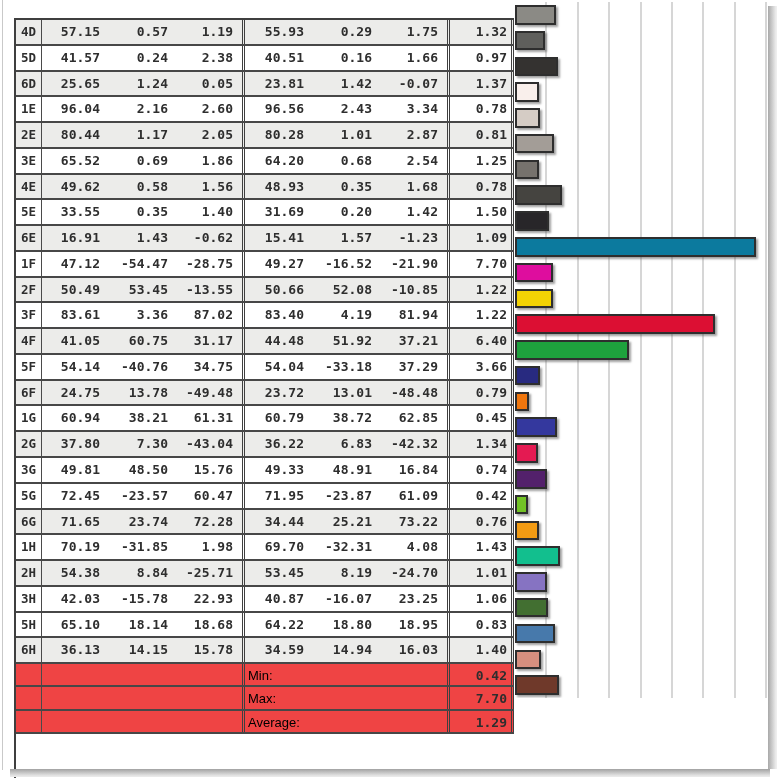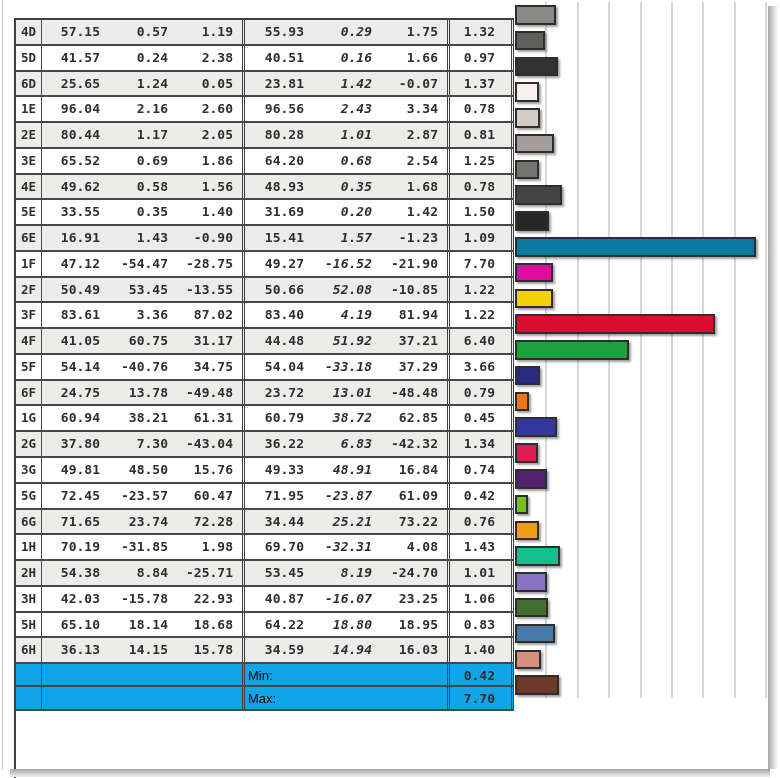--- a/index.html
+++ b/index.html
@@ -6,28 +6,28 @@
   .page{position:relative;width:780px;height:778px;background:#fff;overflow:hidden;
         font-family:"DejaVu Sans Mono",monospace;}
   .edge-line{position:absolute;left:2px;top:0;width:1px;height:770px;background:#c9c9c9;}
   
   .tbl{position:absolute;left:14px;top:18px;width:500px;height:766px;
        border-top:2px solid #3f3f3f;border-left:2px solid #3f3f3f;box-sizing:border-box;}
   .trow{display:flex;box-sizing:border-box;border-bottom:2px solid #474747;height:25.78px;}
   .trow.sum{height:23.33px;}
   .trow.even{background:#ececea;}
   .trow.odd{background:#ffffff;}
-  .trow.sum{background:#0ea5e9;}
+  .trow.sum{background:#ef4444;}
   .c{box-sizing:border-box;line-height:23px;font-size:13px;font-weight:bold;color:#2e2e2e;
      white-space:nowrap;overflow:hidden;}
   .c-label{width:26px;text-align:center;border-right:1px solid #4a4a4a;font-size:12.5px;}
   .c-num{text-align:right;padding-right:9px;}
   .w1{width:67px;} .w2{width:68px;} .w3{width:68px;border-right:3px double #3f3f3f;}
-  .w4{width:68px;} .w5{width:68px;font-style:italic;} .w6{width:69px;border-right:3px double #3f3f3f;}
-  .wde{width:64px;border-right:3px double #3f3f3f;text-align:right;padding-right:16px;}
+  .w4{width:68px;} .w5{width:68px;} .w6{width:69px;border-right:3px double #3f3f3f;}
+  .wde{width:64px;border-right:3px double #3f3f3f;text-align:right;padding-right:4px;}
   .g1blank{width:203px;border-right:3px double #3f3f3f;}
   .sumlab{width:205px;border-right:3px double #3f3f3f;font-family:"Liberation Sans",sans-serif;
           font-weight:normal;color:#000;text-align:left;padding-left:3px;font-size:13px;}
   
   .chart{position:absolute;left:515px;top:2px;width:253px;height:696px;background:#fff;}
   .gline{position:absolute;top:0;width:2px;height:696px;background:#d6d6d6;}
   .bar{position:absolute;left:0;height:19.5px;box-sizing:border-box;
        border:2px solid #2e2e2e;box-shadow:2px 2px 2px rgba(80,80,80,.55);}
   .sum-right{position:absolute;left:515px;top:698px;width:253px;height:70px;background:#fff;}
   
@@ -121,21 +121,21 @@
           <div class="c c-num w3">1.40</div>
           <div class="c c-num w4">31.69</div>
           <div class="c c-num w5">0.20</div>
           <div class="c c-num w6">1.42</div>
           <div class="c c-num wde">1.50</div>
         </div>
         <div class="trow even">
           <div class="c c-label">6E</div>
           <div class="c c-num w1">16.91</div>
           <div class="c c-num w2">1.43</div>
-          <div class="c c-num w3">-0.90</div>
+          <div class="c c-num w3">-0.62</div>
           <div class="c c-num w4">15.41</div>
           <div class="c c-num w5">1.57</div>
           <div class="c c-num w6">-1.23</div>
           <div class="c c-num wde">1.09</div>
         </div>
         <div class="trow odd">
           <div class="c c-label">1F</div>
           <div class="c c-num w1">47.12</div>
           <div class="c c-num w2">-54.47</div>
           <div class="c c-num w3">-28.75</div>
@@ -300,20 +300,26 @@
       <div class="c c-label"></div>
       <div class="c g1blank"></div>
       <div class="c sumlab">Min:</div>
       <div class="c wde">0.42</div>
     </div>
     <div class="trow sum">
       <div class="c c-label"></div>
       <div class="c g1blank"></div>
       <div class="c sumlab">Max:</div>
       <div class="c wde">7.70</div>
+    </div>
+    <div class="trow sum">
+      <div class="c c-label"></div>
+      <div class="c g1blank"></div>
+      <div class="c sumlab">Average:</div>
+      <div class="c wde">1.29</div>
     </div>
   </div>
 
   <div class="chart" id="chart">
       <div class="gline" style="left: 30.4px;"></div>
       <div class="gline" style="left: 61.8px;"></div>
       <div class="gline" style="left: 93.2px;"></div>
       <div class="gline" style="left: 124.6px;"></div>
       <div class="gline" style="left: 156px;"></div>
       <div class="gline" style="left: 187.4px;"></div>

